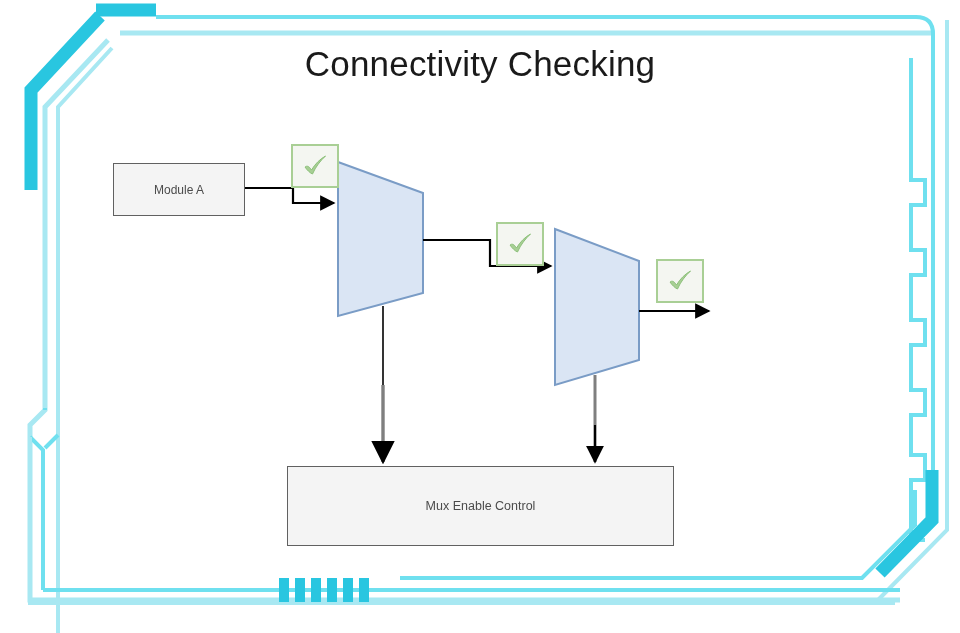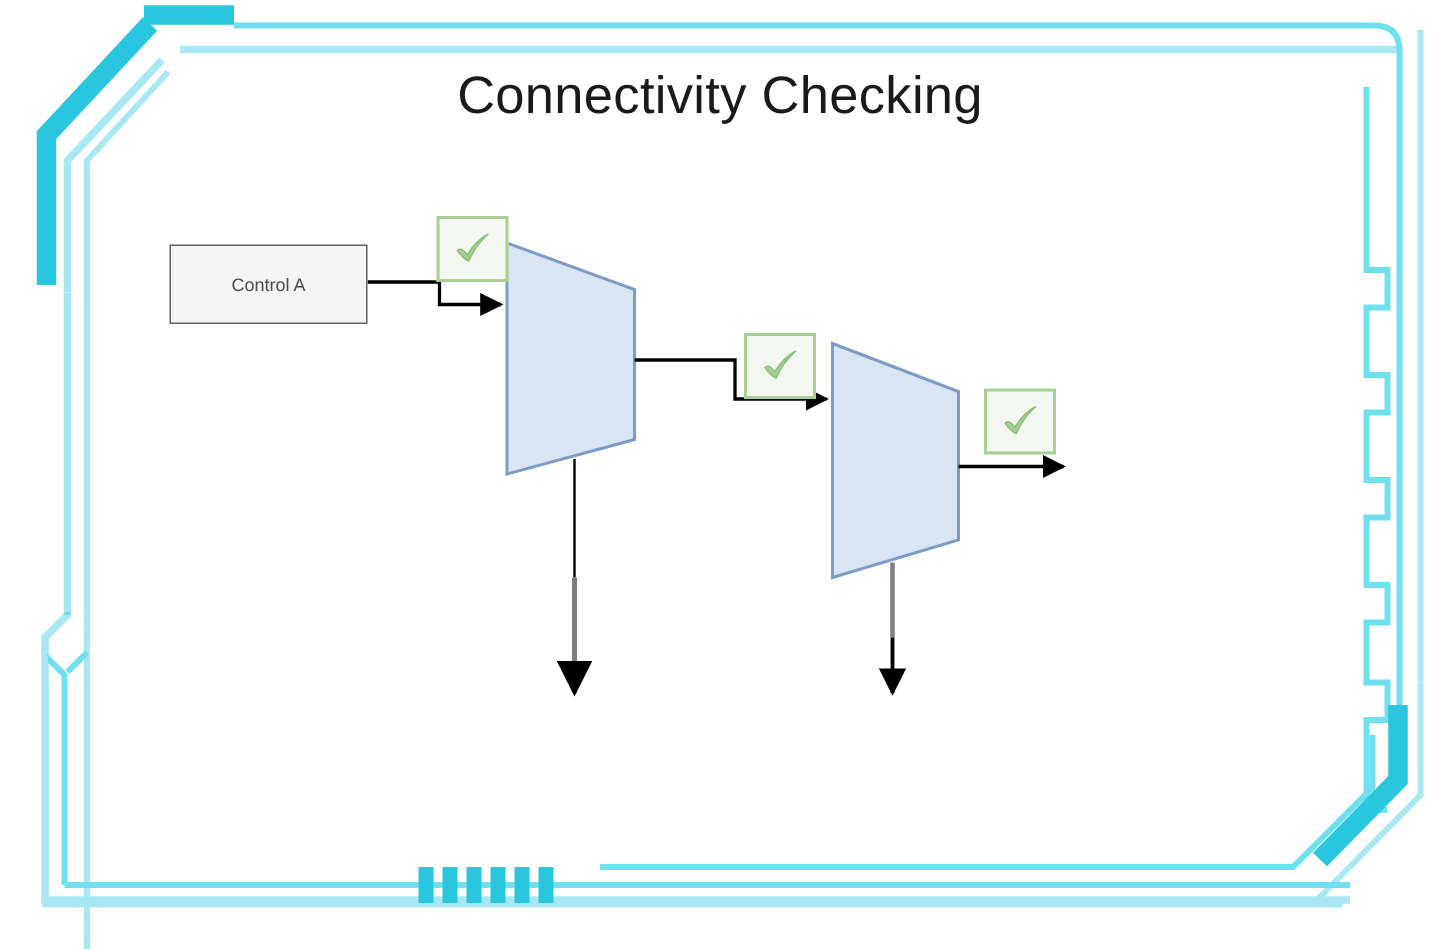--- a/index.html
+++ b/index.html
@@ -144,24 +144,27 @@
     <path d="M 639 311 L 709 311" fill="none" stroke="#000000" stroke-width="2.2" marker-end="url(#arrow-black)"></path>
 
     <path d="M 383 306 L 383 385" fill="none" stroke="#000000" stroke-width="1.6"></path>
     <path d="M 383 385 L 383 462" fill="none" stroke="#7f7f7f" stroke-width="3.4" marker-end="url(#arrow-black-down)"></path>
 
     <path d="M 595 375 L 595 425" fill="none" stroke="#7f7f7f" stroke-width="3.0"></path>
     <path d="M 595 425 L 595 462" fill="none" stroke="#000000" stroke-width="2.6" marker-end="url(#arrow-black-down)"></path>
   </svg>
 
   <div class="node-box" id="module-a">
-    <span>Control A</span>
+    <span>Module A</span>
   </div>
 
 
+  <div class="node-box" id="mux-enable-control">
+    <span>Mux Enable Control</span>
+  </div>
 
   <div class="check-badge" id="check-1">
     <svg width="28" height="26" viewBox="0 0 28 26">
       <path d="M 4 14 C 6 12.5 8 13 10.5 17 C 14 11 19 6 24.5 3
                C 19.5 7.5 14.5 14 11.5 21 C 9 20 6 17 4 14 Z" fill="#a7cf94" stroke="#8cc07a" stroke-width="1"></path>
     </svg>
   </div>
 
   <div class="check-badge" id="check-2">
     <svg width="28" height="26" viewBox="0 0 28 26">

